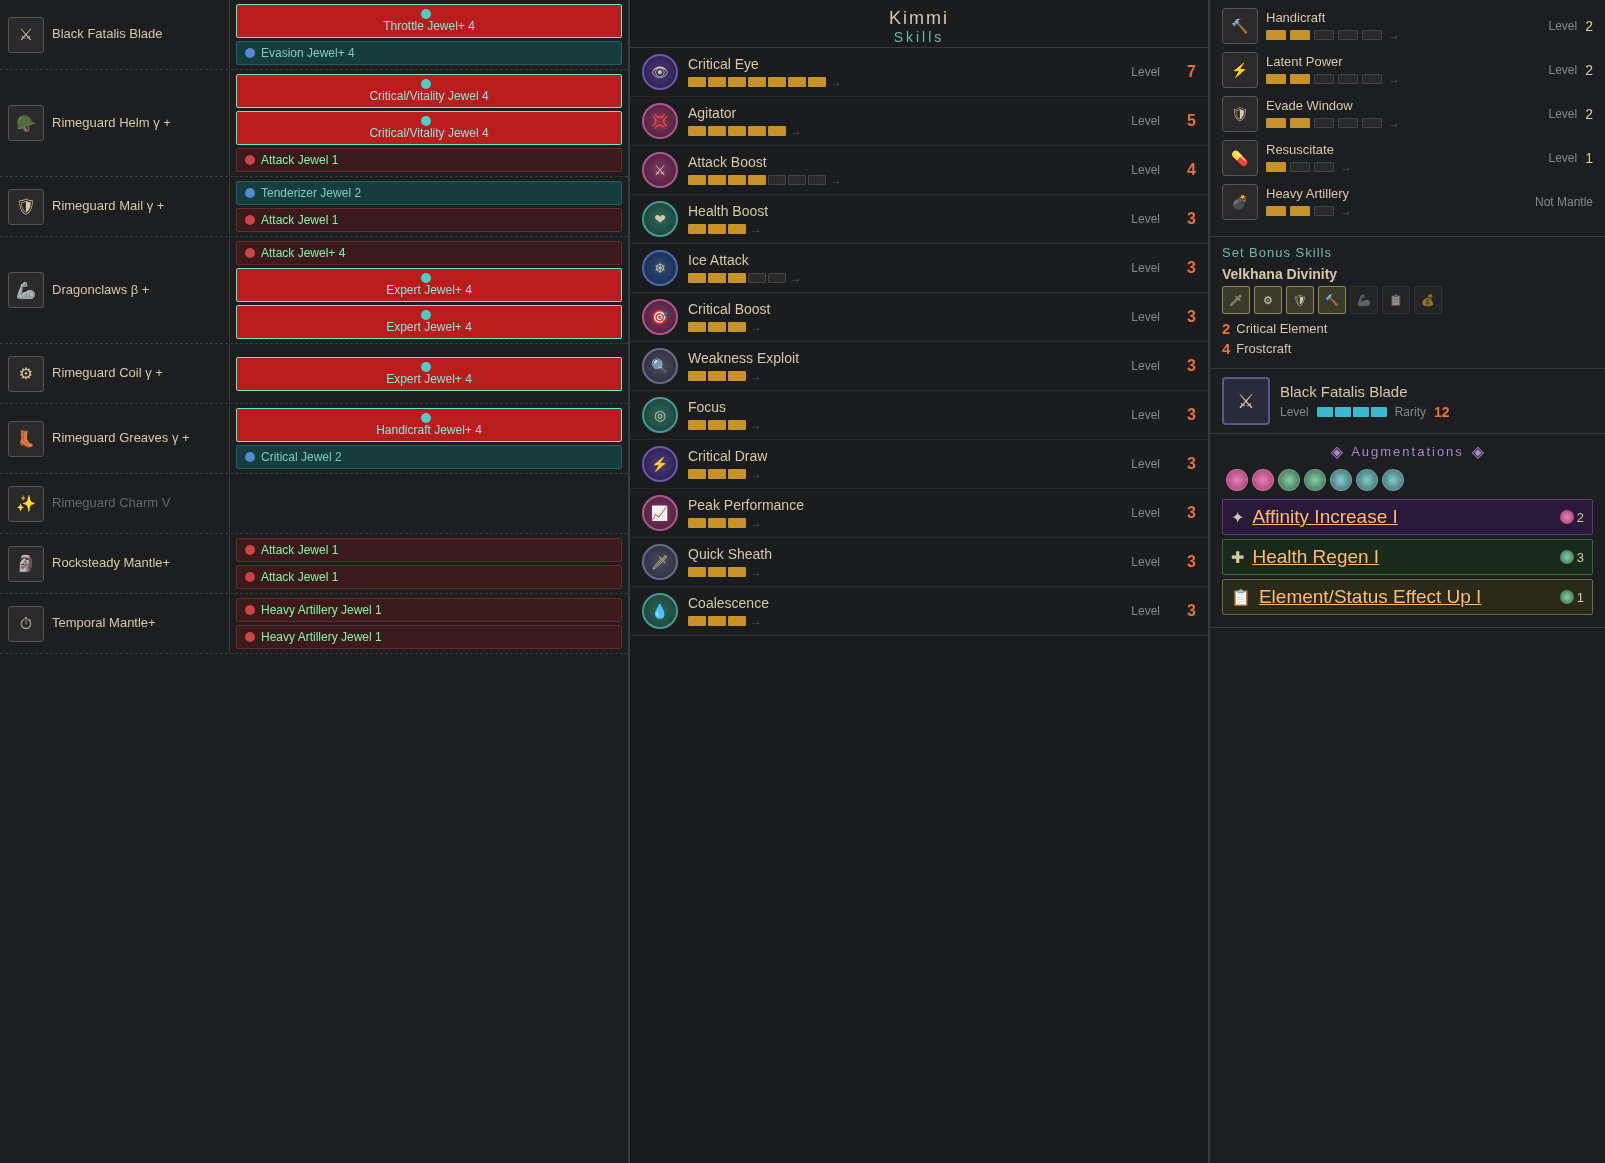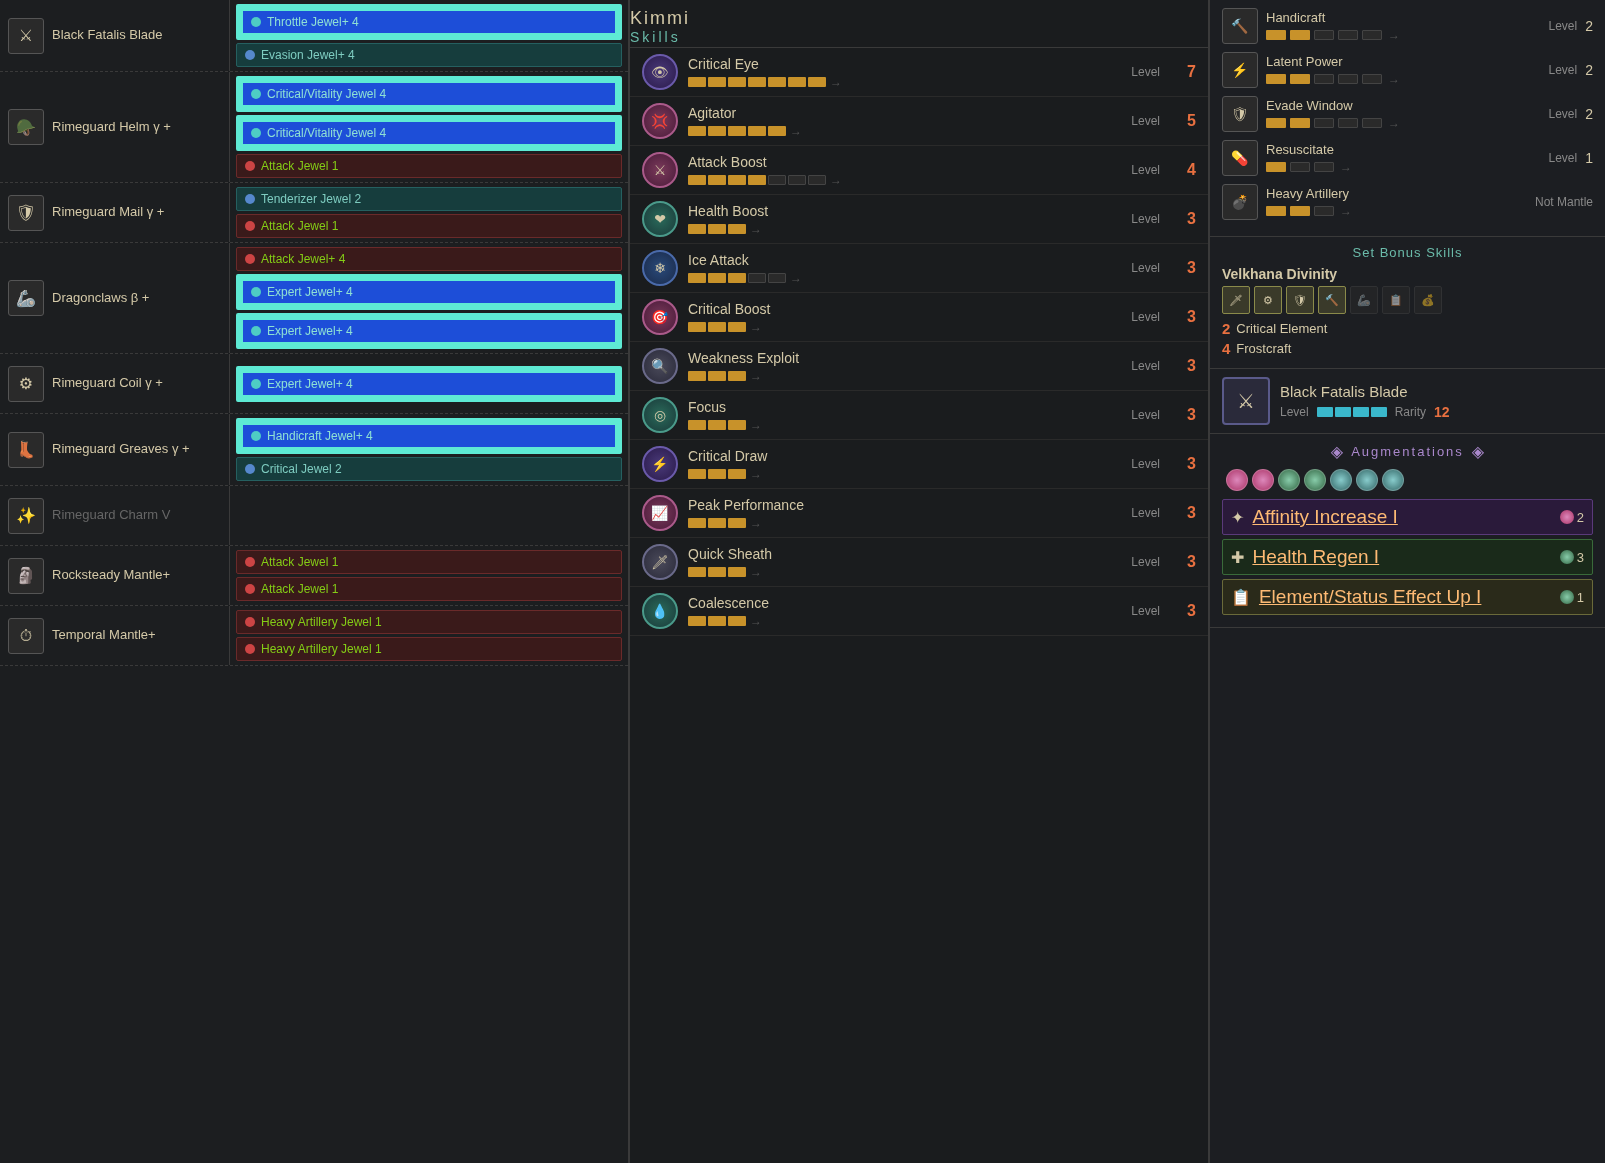--- a/index.html
+++ b/index.html
@@ -75,23 +75,23 @@
 
     .jewel-slot {
       display: flex;
       align-items: center;
       padding: 4px 8px;
       border-radius: 2px;
       font-size: 12px;
       cursor: pointer;
     }
 
-    .jewel-slot.teal { background: #1d4ed8; border: 7px solid #5eead4; color: #8ee0d4; }
+    .jewel-slot.teal { background: #b91c1c; border: 1px solid #5eead4; color: #8ee0d4; flex-direction: column; }
     .jewel-slot.teal-dark { background: #163d3d; border: 1px solid #256060; color: #7eccc0; }
-    .jewel-slot.red { background: #3a1a1a; border: 1px solid #6a2a2a; color: #84cc16; }
+    .jewel-slot.red { background: #3a1a1a; border: 1px solid #6a2a2a; color: #86efac; }
 
     .jewel-dot {
       width: 10px;
       height: 10px;
       border-radius: 50%;
       margin-right: 6px;
       flex-shrink: 0;
     }
 
     .jewel-dot.teal-d { background: #4ecdc4; }
@@ -102,21 +102,21 @@
     .mid-panel {
       width: 580px;
       background: #1a1c1e;
       border-right: 2px solid #3a3a3a;
       flex-shrink: 0;
       display: flex;
       flex-direction: column;
     }
 
     .kimmi-header {
-      text-align: left;
+      text-align: center;
       padding: 8px 0 2px 0;
       border-bottom: 1px solid #3a3a3a;
     }
 
     .kimmi-name {
       font-size: 18px;
       color: #d4c9a8;
       letter-spacing: 2px;
     }
 
@@ -271,21 +271,21 @@
     }
 
     .set-bonus-section {
       padding: 8px 12px;
       border-bottom: 1px solid #3a3a3a;
     }
 
     .set-bonus-title {
       font-size: 13px;
       color: #6bbbaa;
-      text-align: center;
+      text-align: left;
       margin-bottom: 6px;
       letter-spacing: 1px;
     }
 
     .set-name {
       font-size: 14px;
       color: #d4c9a8;
       margin-bottom: 4px;
       font-weight: bold;
     }

